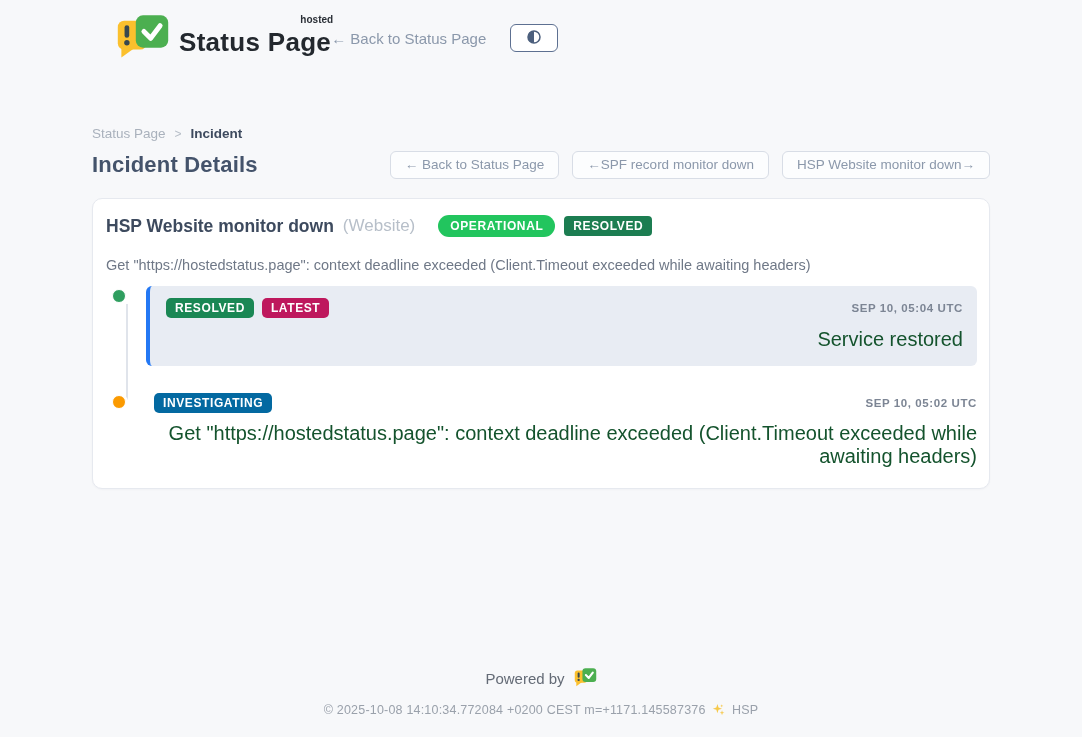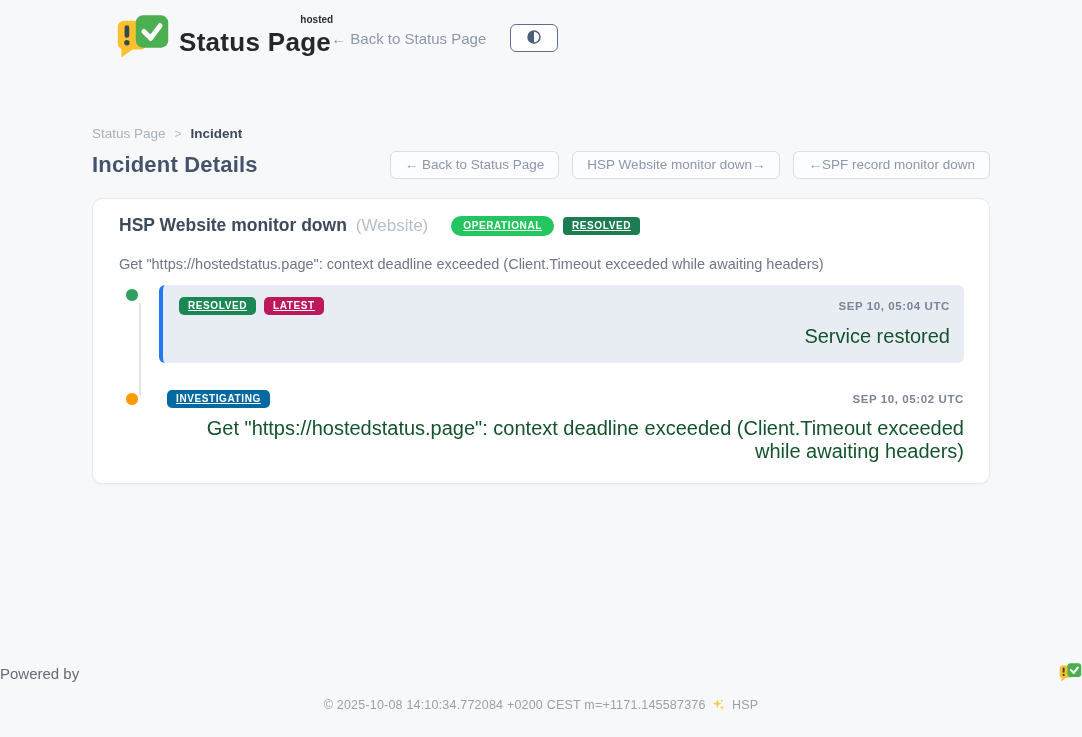--- a/index.html
+++ b/index.html
@@ -39,29 +39,29 @@
   .nav-btn {
     font-family: "Liberation Sans", sans-serif;
     font-size: 13.5px; color: #8b98ab; background: #fcfdfe;
     border: 1px solid #d8dde6; border-radius: 6px; padding: 5px 14px 6px; cursor: pointer;
     white-space: nowrap;
   }
 
   
   .card {
     margin-top: 19px; background: #ffffff; border: 1px solid #e6e9ef;
-    border-radius: 10px; padding: 16px 25px 20px; box-shadow: 0 1px 2px rgba(20,30,50,0.03);
+    border-radius: 10px; padding: 16px 12px 20px; box-shadow: 0 1px 2px rgba(20,30,50,0.03);
   }
   .card-title-row { display: flex; align-items: center; gap: 9px; padding-left: 1px; }
   .incident-title { font-size: 17.5px; font-weight: 700; color: #3d4a5e; }
   .incident-component { font-size: 17px; color: #b7bfc9; font-weight: 400; }
 
   .badge {
-    display: inline-block; font-size: 10px; font-weight: 700; letter-spacing: 0.6px;
-    color: #ffffff; padding: 4px 9px 4px; border-radius: 5px; line-height: 1; white-space: nowrap; text-decoration: underline;
+    display: inline-block; font-size: 12px; font-weight: 700; letter-spacing: 0.6px;
+    color: #ffffff; padding: 4px 9px 4px; border-radius: 5px; line-height: 1; white-space: nowrap;
   }
   .badge-operational { background: #22c55e; border-radius: 999px; padding: 5px 12px; margin-left: 14px; }
   .badge-resolved-hdr { background: #1c7d51; border-radius: 4px; }
   .badge-resolved { background: #1a8754; }
   .badge-latest { background: #be185d; }
   .badge-investigating { background: #0369a1; }
 
   .meta-line { margin-top: 9px; font-size: 13.5px; color: #6f7887; padding-left: 1px; }
   .meta-line .meta-comp { color: #3d4a5e; font-weight: 700; }
   .meta-line .bullet { margin: 0 5px; color: #6f7887; }
@@ -89,21 +89,21 @@
   .tl-head { display: flex; align-items: center; gap: 8px; }
   .tl-time {
     margin-left: auto; font-size: 11.5px; font-weight: 700; color: #7c8594; letter-spacing: 0.6px;
   }
   .tl-msg { margin-top: 10px; font-size: 20px; color: #14532d; text-align: right; }
   .tl-content.plain .tl-msg { margin-top: 9px; padding-left: 0; }
 
   
   .footer { text-align: center; }
   .powered-row {
-    margin-top: 178px; display: flex; justify-content: space-between; align-items: center; gap: 9px;
+    margin-top: 178px; display: flex; justify-content: center; align-items: center; gap: 9px;
     font-size: 15px; color: #646b76;
   }
   .copyright { margin-top: 13px; font-size: 12.5px; color: #9aa1ab; letter-spacing: 0.2px; }
   .copyright .spark { display: inline-block; vertical-align: -2px; margin: 0 3px; }
 </style>
 </head>
 <body>
 
 <header class="header">
   <div class="logo">
@@ -140,22 +140,22 @@
   <nav class="breadcrumb">
     <span class="bc-root">Status Page</span>
     <span class="bc-sep">&gt;</span>
     <span class="bc-current">Incident</span>
   </nav>
 
   <div class="title-row">
     <h1 class="page-title">Incident Details</h1>
     <div class="nav-buttons">
       <button class="nav-btn">← Back to Status Page</button>
+      <button class="nav-btn">←SPF record monitor down</button>
       <button class="nav-btn">HSP Website monitor down→</button>
-      <button class="nav-btn">←SPF record monitor down</button>
     </div>
   </div>
 
   <section class="card">
     <div class="card-title-row">
       <span class="incident-title">HSP Website monitor down</span>
       <span class="incident-component">(Website)</span>
       <span class="badge badge-operational">OPERATIONAL</span>
       <span class="badge badge-resolved-hdr">RESOLVED</span>
     </div>

